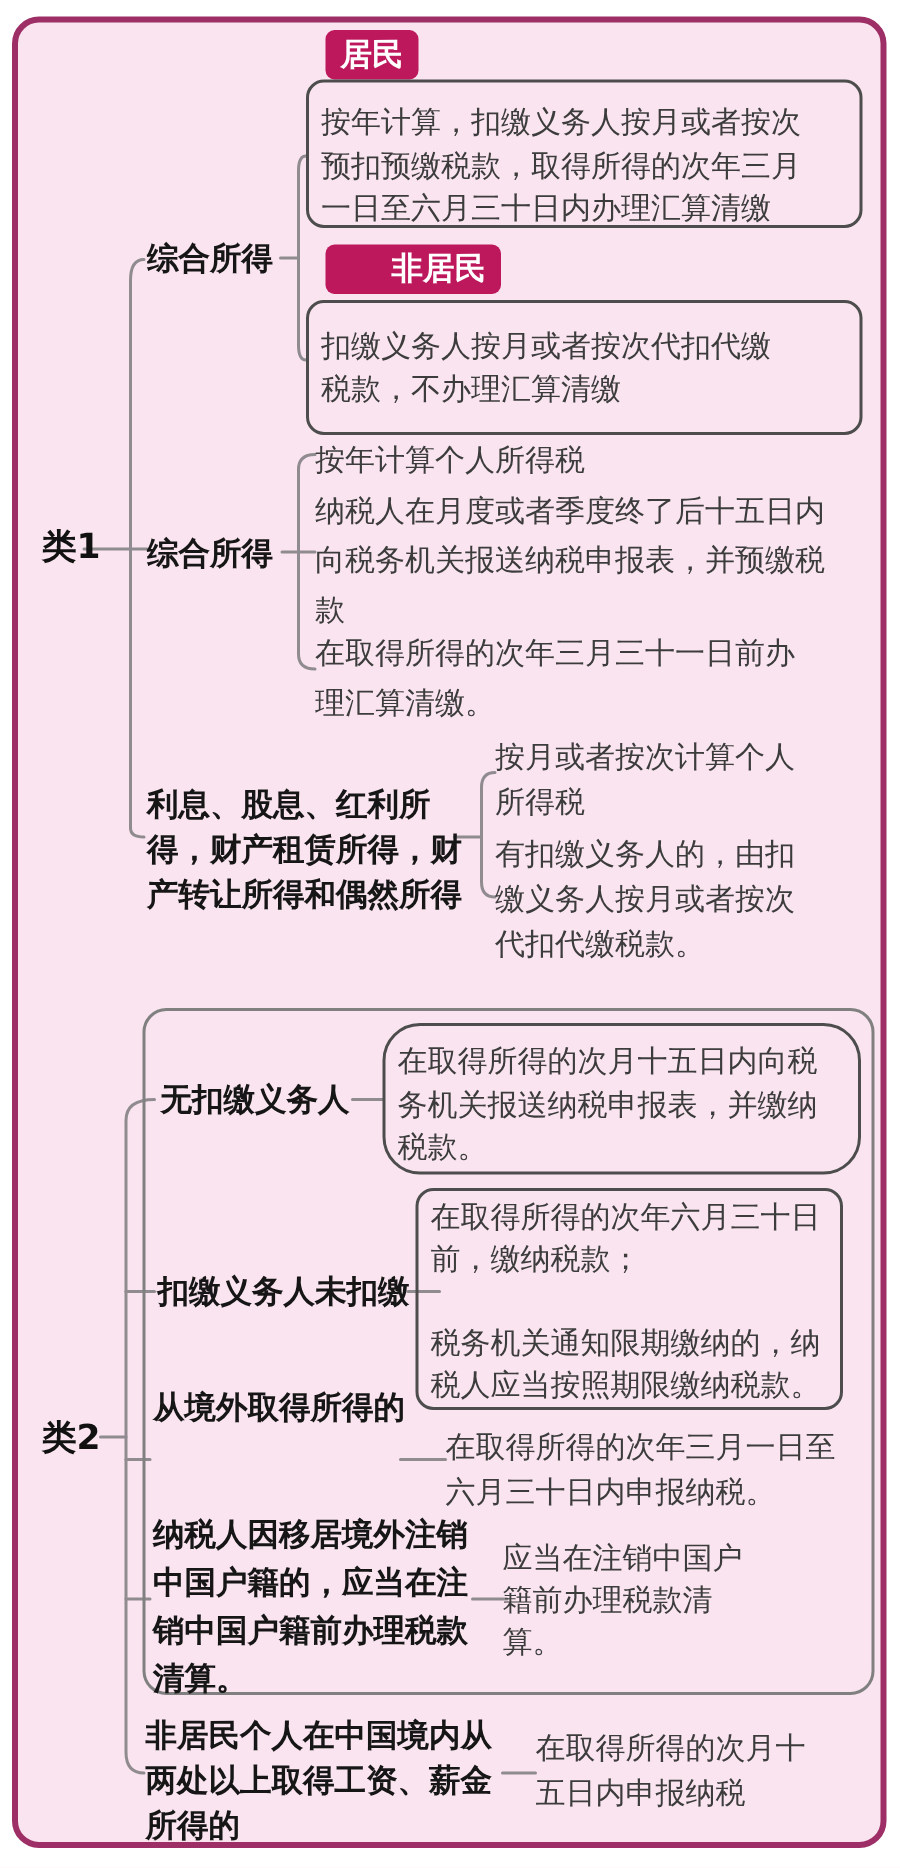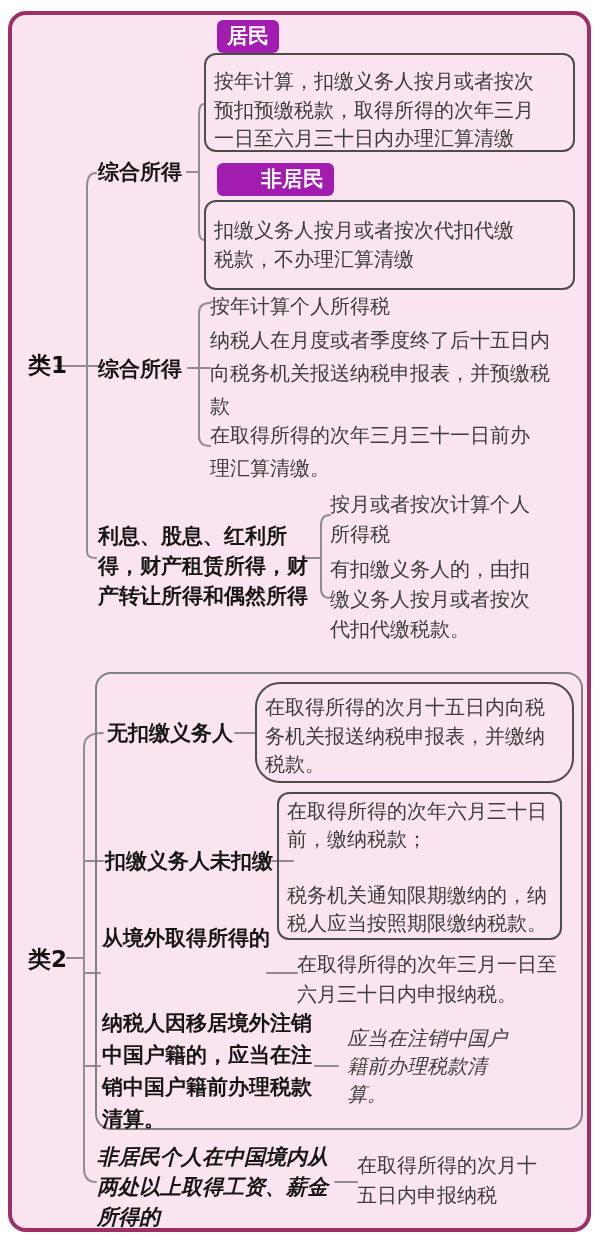--- a/index.html
+++ b/index.html
@@ -2,21 +2,21 @@
 <html><head>
 <meta charset="utf-8">
 <style>
   html,body{margin:0;padding:0;background:#ffffff;}
   body{width:600px;height:1245px;position:relative;overflow:hidden;
        font-family:"DejaVu Sans","Liberation Sans",sans-serif;}
   .abs{position:absolute;}
   #panel{left:8px;top:11px;width:583px;height:1221px;box-sizing:border-box;
          background:#f9e4ef;border:4px solid #9d2f66;border-radius:18px;}
   #wires{left:0;top:0;width:600px;height:1245px;pointer-events:none;}
-  .tagbox{background:#a21caf;color:#ffffff;font-weight:700;font-size:21px;
+  .tagbox{background:#be185d;color:#ffffff;font-weight:700;font-size:21px;
           line-height:21px;padding:6px 10px;border-radius:6px;white-space:nowrap;}
   .roundbox{box-sizing:border-box;border:2px solid #4d4d4d;border-radius:12px;
             background:transparent;}
   .groupbox{box-sizing:border-box;border:2px solid #808080;border-radius:16px;
             background:transparent;}
   .note{color:#3c3c3c;font-size:20px;line-height:28.5px;white-space:pre-line;}
   .note21{color:#3c3c3c;font-size:20px;line-height:30px;white-space:pre-line;}
   .blabel{color:#161616;font-weight:700;font-size:21px;line-height:30px;
           white-space:pre-line;}
   .klabel{color:#111111;font-weight:700;font-size:23px;line-height:26px;
@@ -118,21 +118,21 @@
 </div>
 
 <div class="abs blabel" style="left:102px;top:926px;line-height:25px;text-align:center;">从境外取得所得的</div>
 <div class="abs note21" style="left:297px;top:949px;">在取得所得的次年三月一日至
 六月三十日内申报纳税。</div>
 
 <div class="abs blabel" style="left:102px;top:1007px;line-height:32px;">纳税人因移居境外注销
 中国户籍的，应当在注
 销中国户籍前办理税款
 清算。</div>
-<div class="abs note" style="left:347px;top:1024px;line-height:28px;font-style:italic;">应当在注销中国户
+<div class="abs note" style="left:335px;top:1024px;line-height:28px;">应当在注销中国户
 籍前办理税款清
 算。</div>
 
-<div class="abs blabel" style="left:97px;top:1142px;font-style:italic;">非居民个人在中国境内从
+<div class="abs blabel" style="left:97px;top:1142px;">非居民个人在中国境内从
 两处以上取得工资、薪金
 所得的</div>
 <div class="abs note21" style="left:357px;top:1150px;">在取得所得的次月十
 五日内申报纳税</div>
 
 </body></html>

